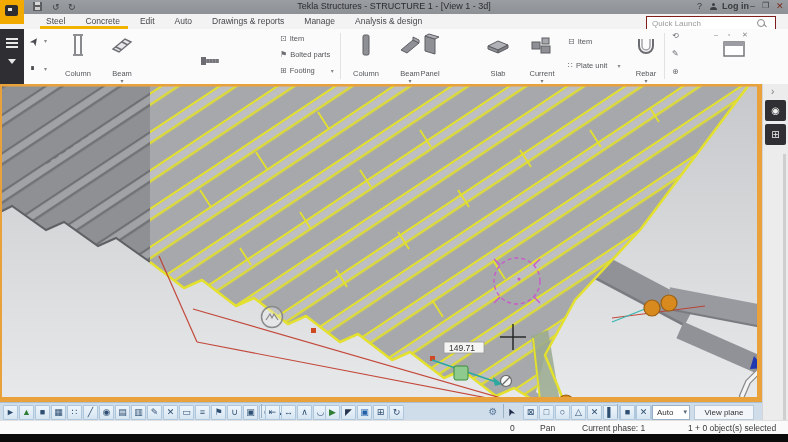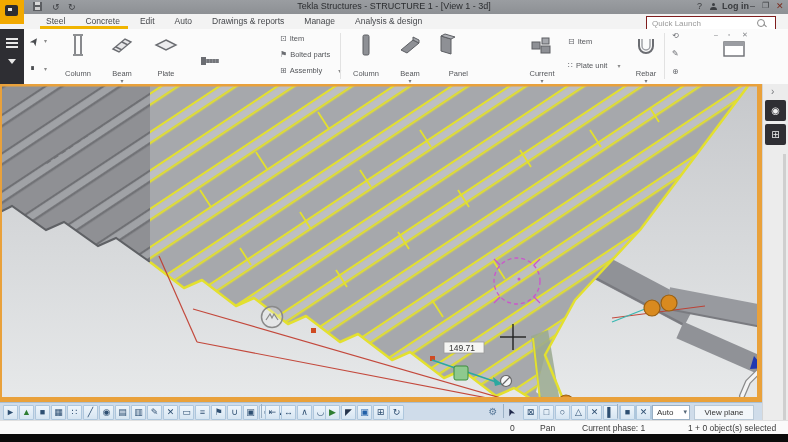--- a/index.html
+++ b/index.html
@@ -126,68 +126,70 @@
       </svg>
       <div class="rb-label">Column</div>
     </div>
     <div class="rb-btn" style="left:100px;top:0;">
       <svg class="rb-ic" width="26" height="26">
         <path d="M4,17 L16,7 L22,10 L10,20 Z M7,15 l6,3 M13,10 l6,3" stroke="#6b6d72" stroke-width="1.4" fill="#e7e7e9"></path>
       </svg>
       <div class="rb-label">Beam</div>
       <div class="rb-caret">▾</div>
     </div>
-    <div class="rb-btn" style="left:144px;top:0;">
-      <svg class="rb-ic" width="26" height="26">
-        <path d="M13,8 L23,13 L13,18 L3,13 Z" stroke="#6b6d72" stroke-width="1.4" fill="#ececee"></path>
-      </svg>
-      <div class="rb-label">Plate</div>
-    </div>
     <div class="rb-btn" style="left:188px;top:16px;">
       <svg class="rb-ic" width="26" height="26">
         <rect x="4" y="9" width="5" height="8" fill="#6b6d72"></rect>
         <rect x="9" y="11" width="13" height="4" fill="#8b8d92"></rect>
         <path d="M11,11 v4 M14,11 v4 M17,11 v4 M20,11 v4" stroke="#5c5e63" stroke-width="1"></path>
       </svg>
       <div class="rb-label">Bolt</div>
     </div>
 
     <div class="sm-item" style="left:280px;top:5px;">
       <span class="sm-ic">⊡</span><span>Item</span>
     </div>
     <div class="sm-item" style="left:280px;top:21px;">
       <span class="sm-ic">⚑</span><span>Bolted parts</span>
     </div>
     <div class="sm-item" style="left:280px;top:37px;">
-      <span class="sm-ic">⊞</span><span>Assembly</span>
+      <span class="sm-ic">⊞</span><span>Footing</span>
       <span style="margin-left:14px;font-size:6px;color:#8a8a8a;">▾</span>
     </div>
 
     <div class="vsep" style="left:340px;"></div>
 
     <div class="rb-btn" style="left:344px;top:0;">
       <svg class="rb-ic" width="26" height="26">
         <rect x="10" y="3" width="6" height="20" rx="1.5" fill="#8e9095" stroke="#5c5e63" stroke-width="1"></rect>
       </svg>
       <div class="rb-label">Column</div>
     </div>
     <div class="rb-btn" style="left:388px;top:0;">
       <svg class="rb-ic" width="26" height="26">
         <path d="M4,18 L16,8 L22,11 L10,21 Z" fill="#8e9095" stroke="#5c5e63" stroke-width="1"></path>
         <path d="M16,8 l0,-3 L22,8 l0,3 Z" fill="#a5a7ac" stroke="#5c5e63" stroke-width="1"></path>
       </svg>
       <div class="rb-label">Beam</div>
       <div class="rb-caret">▾</div>
     </div>
-    <div class="rb-btn" style="left:424px;top:0;text-align:right;">
+    <div class="rb-btn" style="left:408px;top:0;">
       <svg class="rb-ic" width="26" height="26">
         <path d="M8,4 L18,7 L18,22 L8,19 Z" fill="#8e9095" stroke="#5c5e63" stroke-width="1"></path>
         <path d="M8,4 L12,2 L22,5 L18,7 Z" fill="#b0b2b7" stroke="#5c5e63" stroke-width="1"></path>
       </svg>
       <div class="rb-label">Panel</div>
+    </div>
+    <div class="rb-btn" style="left:476px;top:0;">
+      <svg class="rb-ic" width="26" height="26">
+        <path d="M3,14 L13,9 L23,13 L13,18 Z" fill="#b0b2b7" stroke="#5c5e63" stroke-width="1"></path>
+        <path d="M3,14 L13,18 L13,21 L3,17 Z" fill="#8e9095" stroke="#5c5e63" stroke-width="1"></path>
+        <path d="M13,18 L23,13 L23,16 L13,21 Z" fill="#7d7f84" stroke="#5c5e63" stroke-width="1"></path>
+      </svg>
+      <div class="rb-label">Slab</div>
     </div>
     <div class="rb-btn" style="left:520px;top:0;">
       <svg class="rb-ic" width="26" height="26">
         <rect x="3" y="10" width="8" height="7" fill="#8e9095" stroke="#5c5e63"></rect>
         <rect x="13" y="6" width="7" height="6" fill="#a5a7ac" stroke="#5c5e63"></rect>
         <rect x="12" y="14" width="9" height="7" fill="#8e9095" stroke="#5c5e63"></rect>
       </svg>
       <div class="rb-label">Current</div>
       <div class="rb-caret">▾</div>
     </div>

